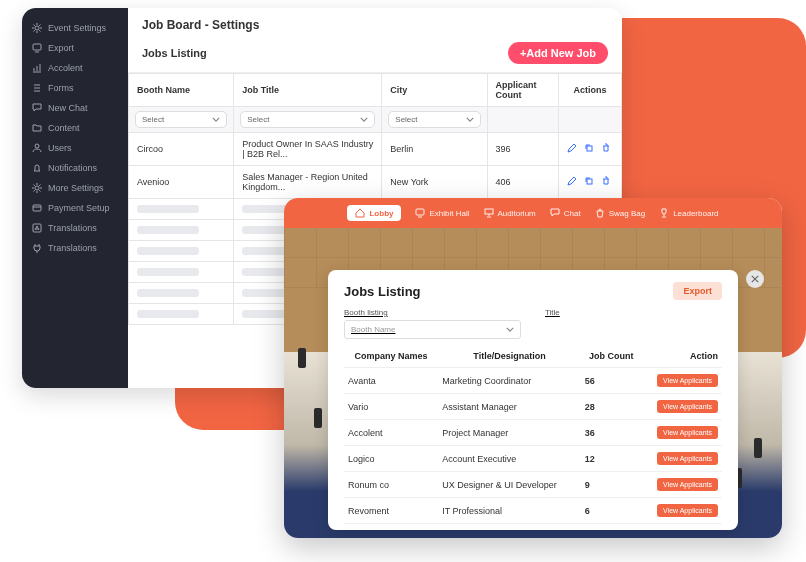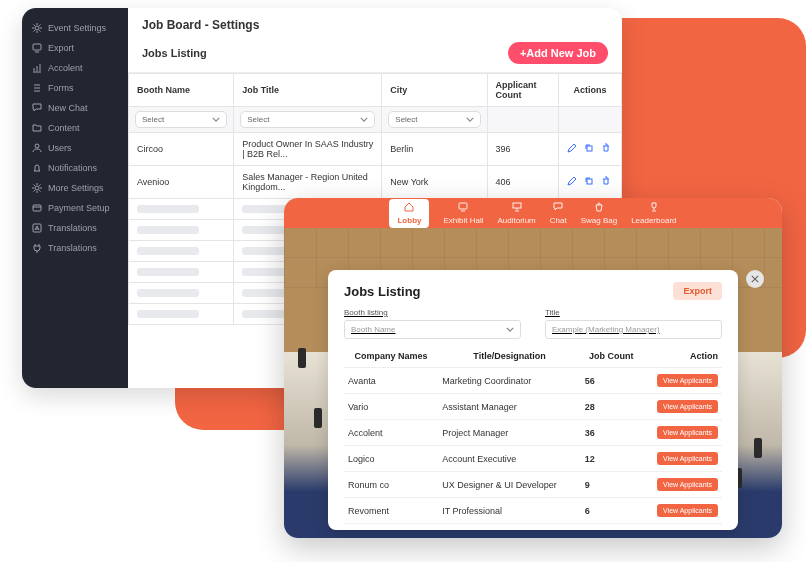--- a/index.html
+++ b/index.html
@@ -21,21 +21,21 @@
 .back-table th { text-align: left; font-weight: 600; color: #333; padding: 6px 8px; background: #fff; border: 1px solid #e5e5e5; }
 .back-table td { padding: 6px 8px; border: 1px solid #e5e5e5; color: #333; }
 .select-cell { display: flex; align-items: center; justify-content: space-between; background: #fff; border: 1px solid #ddd; border-radius: 5px; padding: 3px 6px; font-size: 8px; color: #666; gap: 48px; }
 .filter-row td { background: #f7f7f9; padding: 4px 6px; }
 .actions-cell { display: flex; gap: 5px; justify-content: center; }
 .action-icon { width: 12px; height: 12px; color: #3a6fff; cursor: pointer; }
 .skeleton { background: #e7e9ed; border-radius: 3px; height: 8px; width: 70%; }
 
 .window-front { position: absolute; top: 198px; left: 284px; width: 498px; height: 340px; background: #fff; border-radius: 14px; box-shadow: 0 10px 30px rgba(0,0,0,0.22); overflow: hidden; }
 .topnav { background: #f26543; height: 30px; display: flex; align-items: center; justify-content: center; gap: 14px; font-size: 8px; color: #fff; }
-.topnav-item { display: flex; align-items: center; gap: 4px; cursor: pointer; opacity: 0.9; flex-direction: column; }
+.topnav-item { display: flex; align-items: center; gap: 4px; cursor: pointer; opacity: 0.9; }
 .topnav-item.active { background: #fff; color: #f26543; padding: 3px 8px; border-radius: 4px; opacity: 1; font-weight: 600; }
 .topnav-item .icon { width: 10px; height: 10px; }
 .hall-bg { height: 310px; background: linear-gradient(180deg, #b58d5a 0%, #b58d5a 40%, #e8e2d6 40%, #c0b8a8 70%, #2a3b6b 85%, #2a3b6b 100%); position: relative; }
 .hall-panel-grid { position: absolute; top: 0; left: 0; right: 0; height: 60px; background: repeating-linear-gradient(90deg, rgba(0,0,0,0.06) 0 1px, transparent 1px 32px), repeating-linear-gradient(0deg, rgba(0,0,0,0.06) 0 1px, transparent 1px 30px); }
 .person { position: absolute; width: 8px; height: 20px; background: #2b2b2b; border-radius: 2px; }
 .modal { position: absolute; top: 42px; left: 44px; right: 44px; background: #fff; border-radius: 8px; box-shadow: 0 4px 16px rgba(0,0,0,0.15); padding: 12px 16px 6px; }
 .modal-head { display: flex; align-items: center; justify-content: space-between; margin-bottom: 8px; }
 .modal-head h3 { font-size: 13px; font-weight: 700; color: #222; }
 .export-btn { background: #fce0d6; color: #e45a2e; border: none; border-radius: 4px; padding: 4px 10px; font-size: 9px; font-weight: 600; cursor: pointer; }
 .close-btn { position: absolute; top: 42px; right: 18px; width: 18px; height: 18px; background: #e6e6e6; border-radius: 50%; display: flex; align-items: center; justify-content: center; font-size: 10px; color: #666; cursor: pointer; border: none; }
@@ -443,23 +443,20 @@
           <label>Booth listing</label>
           <div class="input">
             <span>Booth Name</span>
             <svg width="8" height="5" viewBox="0 0 10 6">
                 <path d="M1 1l4 4 4-4" stroke="#888" stroke-width="1.5" fill="none"></path>
               </svg>
           </div>
         </div>
         <div class="filter">
           <label>Title</label>
-          <div class="input">
-            <span>Example (Marketing Manager)</span>
-          </div>
         </div>
       </div>
       <table class="front-table">
         <thead>
             <tr id="front-head">
               <th>Company Names</th>
               <th>Title/Designation</th>
               <th>Job Count</th>
               <th>Action</th>
             </tr>

